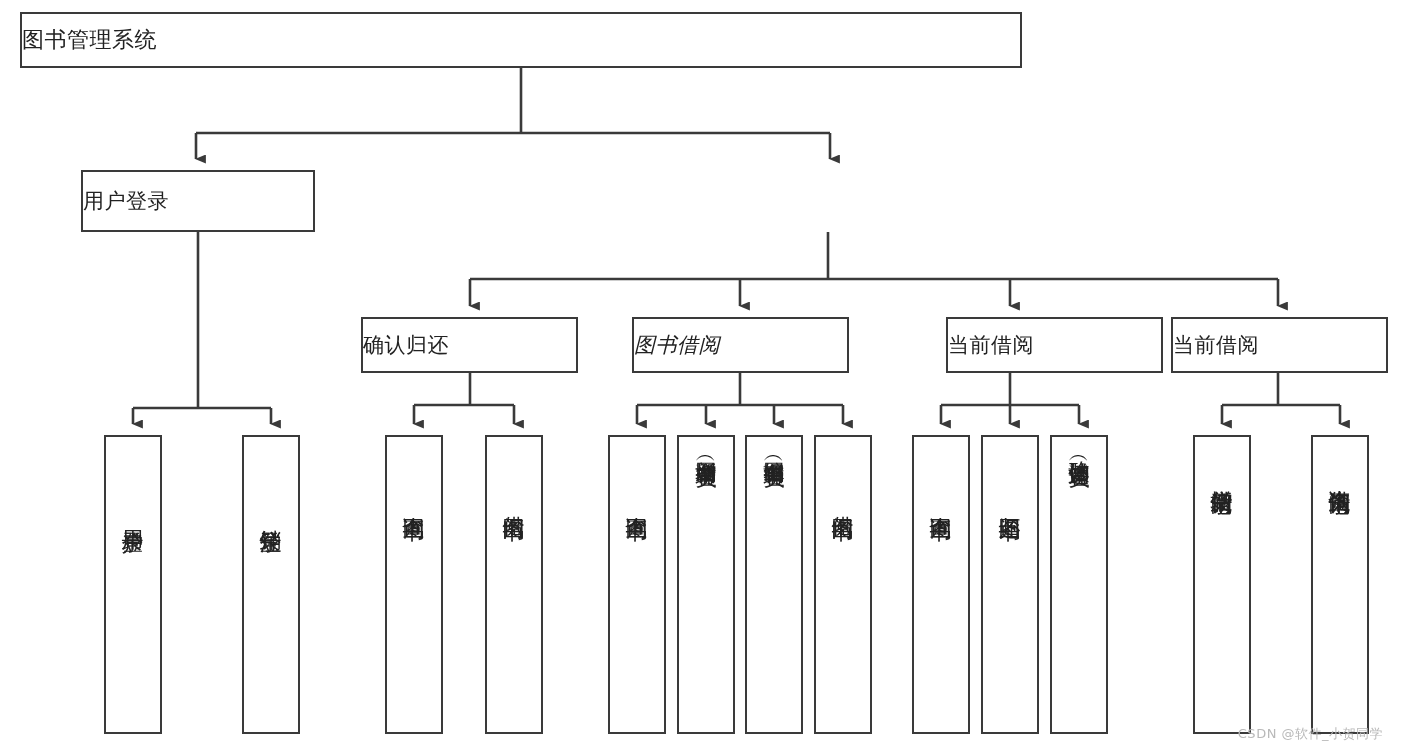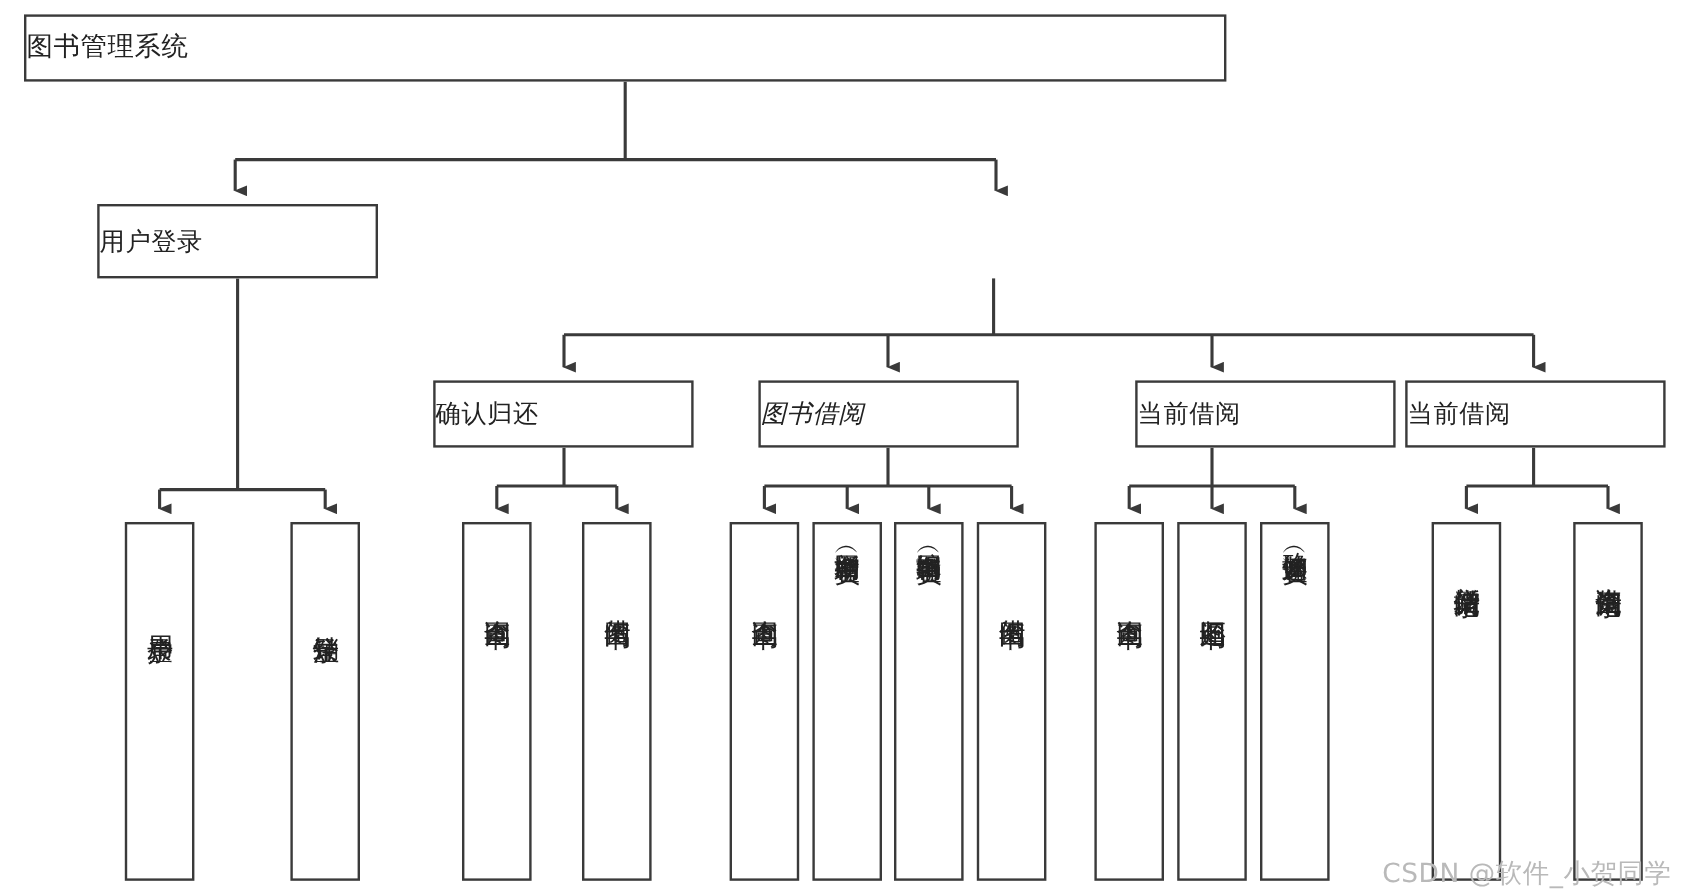--- a/index.html
+++ b/index.html
@@ -60,23 +60,23 @@
     font-size: 22px;
     line-height: 1.05;
     letter-spacing: 1px;
     white-space: nowrap;
   }
   .node.vertical.tall-text .node-label {
     font-size: 21px;
   }
   .watermark {
     position: absolute;
-    right: 12px;
+    right: 22px;
     bottom: 4px;
-    font-size: 22px;
+    font-size: 13px;
     color: #b9b9b9;
     letter-spacing: 0.5px;
     z-index: 5;
     white-space: nowrap;
     font-family: "DejaVu Sans", "Liberation Sans", sans-serif;
   }
 </style>
 </head>
 <body>
 

